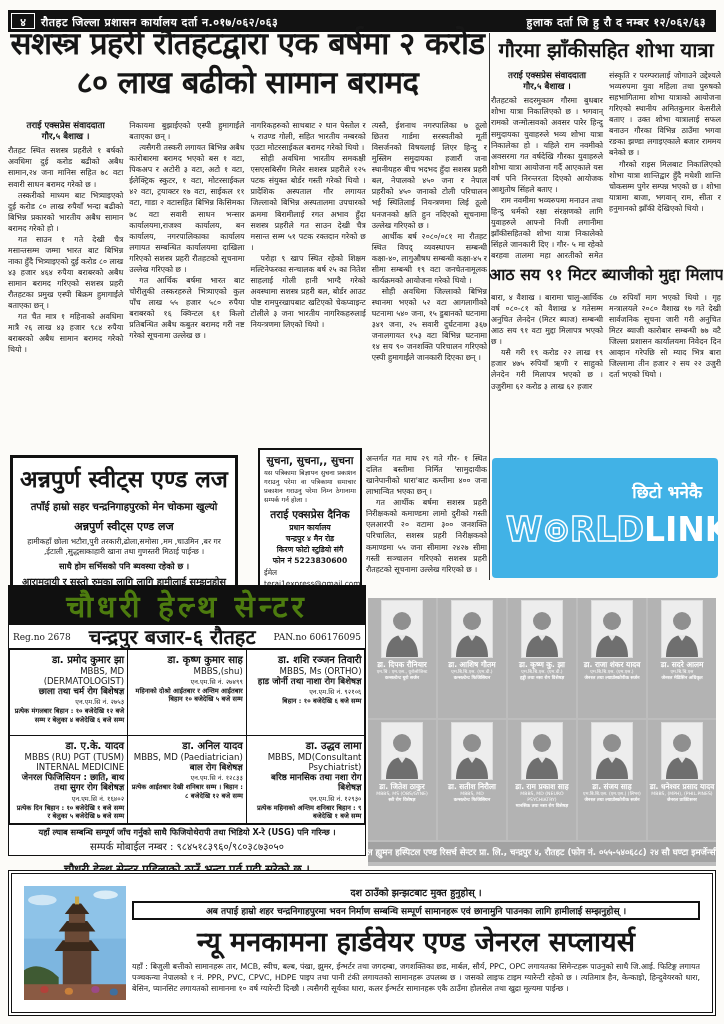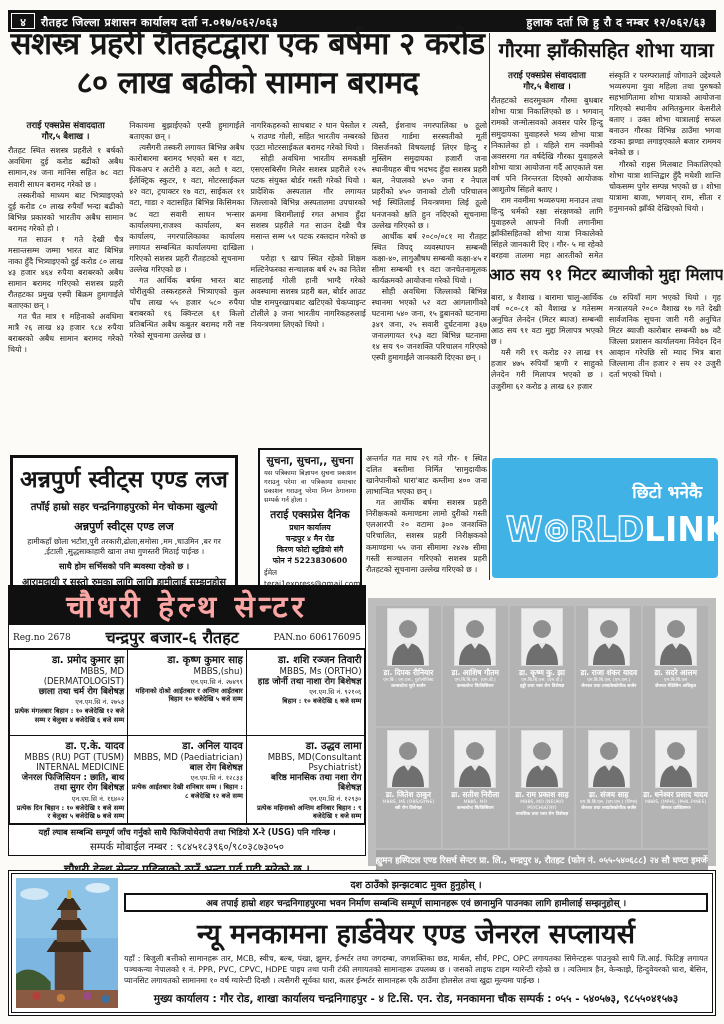--- a/index.html
+++ b/index.html
@@ -61,53 +61,53 @@
   .wl-tag { position:absolute; right:16px; top:22px; font-size:17px; font-weight:800; }
   .wl-logo { position:absolute; left:14px; top:52px; font-size:33px; font-weight:800; letter-spacing:0px; white-space:nowrap; }
   .wl-world { color:#fff; }
   @supports (-webkit-text-stroke: 1px #fff) {
     .wl-world { color:transparent; -webkit-text-stroke:1.5px #fff; }
   }
   .wl-link { color:#fff; }
 
   
   .ch { position:absolute; left:8px; top:585px; width:358px; height:297px; }
-  .ch-titlebar { height:40px; background:#101010; color:#fca5a5; display:flex; align-items:center; justify-content:center;
+  .ch-titlebar { height:40px; background:#101010; color:#4d7c0f; display:flex; align-items:center; justify-content:center;
                  font-size:30px; font-weight:800; letter-spacing:4px; white-space:nowrap; overflow:hidden; }
   .ch-regrow { height:24px; display:flex; align-items:center; border:1px solid #111; border-top:none; padding:0 4px; background:#fff; }
   .ch-reg { font-size:9px; font-family:"DejaVu Serif", serif; }
-  .ch-place { flex:1; text-align:center; font-size:16px; font-weight:800; }
+  .ch-place { flex:1; text-align:center; font-size:20px; font-weight:800; }
   .ch-pan { font-size:9px; font-family:"DejaVu Serif", serif; }
   .ch-grid { display:grid; grid-template-columns:1fr 1fr 1fr; border:1px solid #111; border-top:none; background:#fff; }
   .ch-cell { border:1px solid #111; margin:-0.5px; padding:2px 3px; min-height:87px; text-align:right; overflow:hidden; }
   .ch-name { font-size:10px; font-weight:800; }
   .ch-l1 { font-size:8.6px; line-height:1.2; }
   .ch-l2 { font-size:8.6px; font-weight:bold; line-height:1.2; }
   .ch-l3 { font-size:6.6px; margin-top:1px; }
   .ch-l4 { font-size:6.6px; font-weight:bold; line-height:1.3; margin-top:1px; }
   .ch-foot { border:1px solid #111; margin-top:0; background:#fff; padding:2px 3px; text-align:center; }
   .ch-foot-l1 { font-size:8.2px; font-weight:bold; line-height:1.3; }
   .ch-foot-l2 { font-size:10px; font-weight:normal; margin-top:1px; }
   .ch-moved { font-size:11.5px; font-weight:800; text-align:center; margin-top:5px; }
 
   
-  .ph { position:absolute; left:368px; top:598px; width:348px; height:268px; background:#bdbdbd; padding:8px; }
+  .ph { position:absolute; left:368px; top:598px; width:348px; height:268px; background:#bdbdbd; padding:0; }
   .ph-grid { display:grid; grid-template-columns:repeat(5,1fr); gap:2px; }
   .ph-cell { background:#b3b3b3; height:120px; text-align:center; padding-top:3px; overflow:hidden; }
   .ph-photo { width:40px; height:56px; background:#f1f1f1; margin:0 auto; box-shadow:0 0 0 1px #dcdcdc; }
   .ph-photo svg { display:block; }
   .ph-name { font-size:7.4px; font-weight:800; color:#fff; margin-top:2px; white-space:nowrap; overflow:hidden; }
   .ph-cap { font-size:4.6px; color:#fdfdfd; line-height:1.35; }
   .ph-cap2 { font-size:4.6px; color:#fdfdfd; line-height:1.35; font-weight:bold; }
   .ph-caption { height:20px; background:#a2a2a2; margin-top:2px; color:#fff; font-weight:800; font-size:8.6px;
                 display:flex; align-items:center; justify-content:center; white-space:nowrap; overflow:hidden; }
 
   
   .mk { position:absolute; left:8px; top:870px; width:708px; height:146px; border:4px double #111; background:#fff;
-        display:flex; padding:4px; gap:6px; overflow:hidden; }
+        display:flex; padding:12px; gap:6px; overflow:hidden; }
   .mk-photo { width:102px; height:100%; flex:none; }
   .mk-photo svg { display:block; width:100%; height:100%; }
   .mk-main { flex:1; text-align:center; overflow:hidden; }
   .mk-l1 { font-size:9.6px; font-weight:800; }
   .mk-sub { border:2px solid #111; font-size:9px; font-weight:800; padding:1px 4px; margin-top:2px; }
   .mk-title { font-size:27px; font-weight:800; margin-top:2px; white-space:nowrap; overflow:hidden; }
   .mk-body { font-size:7.8px; text-align:justify; line-height:1.4; margin-top:3px; }
   .mk-contact { font-size:10.5px; font-weight:800; margin-top:4px; white-space:nowrap; overflow:hidden; }
 </style>
 </head>

